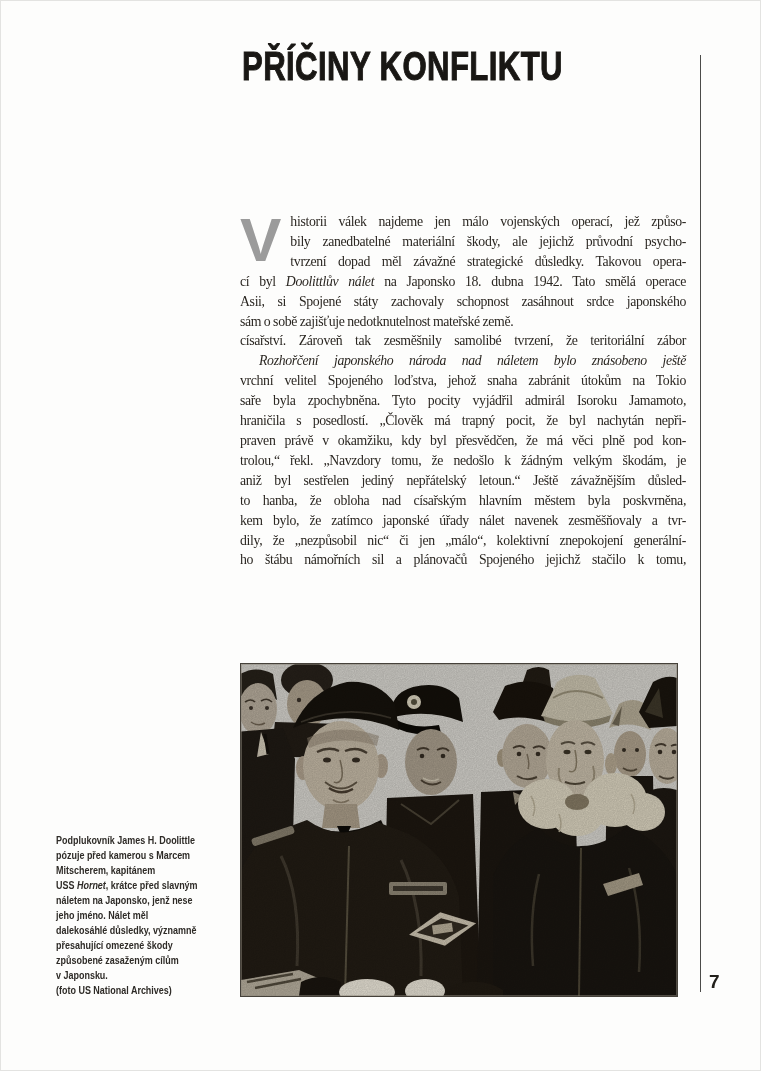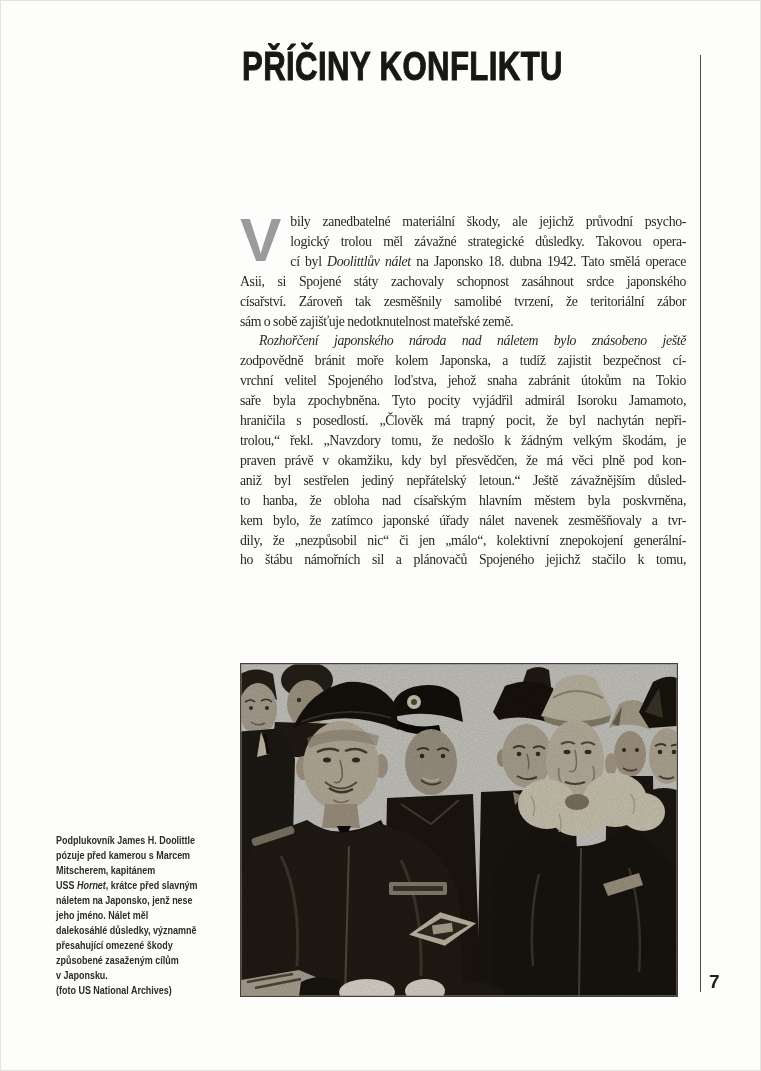--- a/index.html
+++ b/index.html
@@ -51,35 +51,35 @@
 
 <div class="page">
 
   <h1 class="title">PŘÍČINY KONFLIKTU</h1>
 
   <div class="vrule"></div>
 
   <main class="bodytext">
       <div class="para">
         <span class="dropcap">V</span>
+        <div class="line"><span>historii válek najdeme jen málo vojenských operací, jež způso-</span></div>
         <div class="line"><span>bily zanedbatelné materiální škody, ale jejichž průvodní psycho-</span></div>
-        <div class="line"><span>logický trolou měl závažné strategické důsledky. Takovou opera-</span></div>
+        <div class="line"><span>tvrzení dopad měl závažné strategické důsledky. Takovou opera-</span></div>
         <div class="line"><span>cí byl </span><i>Doolittlův nálet</i><span> na Japonsko 18. dubna 1942. Tato smělá operace</span></div>
         <div class="line"><span>Asii, si Spojené státy zachovaly schopnost zasáhnout srdce japonského</span></div>
+        <div class="line lastline"><span>sám o sobě zajišťuje nedotknutelnost mateřské země.</span></div>
         <div class="line"><span>císařství. Zároveň tak zesměšnily samolibé tvrzení, že teritoriální zábor</span></div>
-        <div class="line lastline"><span>sám o sobě zajišťuje nedotknutelnost mateřské země.</span></div>
       </div>
       <div class="para">
         <div class="line indent"><span>Rozhořčení japonského národa nad náletem bylo znásobeno ještě</span></div>
-        <div class="line"><span>zodpovědně bránit moře kolem Japonska, a tudíž zajistit bezpečnost cí-</span></div>
         <div class="line"><span>vrchní velitel Spojeného loďstva, jehož snaha zabránit útokům na Tokio</span></div>
         <div class="line"><span>saře byla zpochybněna. Tyto pocity vyjádřil admirál Isoroku Jamamoto,</span></div>
         <div class="line"><span>hraničila s posedlostí. „Člověk má trapný pocit, že byl nachytán nepři-</span></div>
+        <div class="line"><span>praven právě v okamžiku, kdy byl přesvědčen, že má věci plně pod kon-</span></div>
         <div class="line"><span>trolou,“ řekl. „Navzdory tomu, že nedošlo k žádným velkým škodám, je</span></div>
-        <div class="line"><span>praven právě v okamžiku, kdy byl přesvědčen, že má věci plně pod kon-</span></div>
         <div class="line"><span>aniž byl sestřelen jediný nepřátelský letoun.“ Ještě závažnějším důsled-</span></div>
         <div class="line"><span>to hanba, že obloha nad císařským hlavním městem byla poskvrněna,</span></div>
         <div class="line"><span>kem bylo, že zatímco japonské úřady nálet navenek zesměšňovaly a tvr-</span></div>
         <div class="line"><span>dily, že „nezpůsobil nic“ či jen „málo“, kolektivní znepokojení generální-</span></div>
         <div class="line"><span>ho štábu námořních sil a plánovačů Spojeného jejichž stačilo k tomu,</span></div>
       </div>
     </main>
 
   <figure class="photo" aria-label="Černobílá fotografie: podplukovník James H. Doolittle s Marcem Mitscherem a posádkou na palubě USS Hornet">
     <svg viewBox="0 0 436 332" preserveAspectRatio="none">

